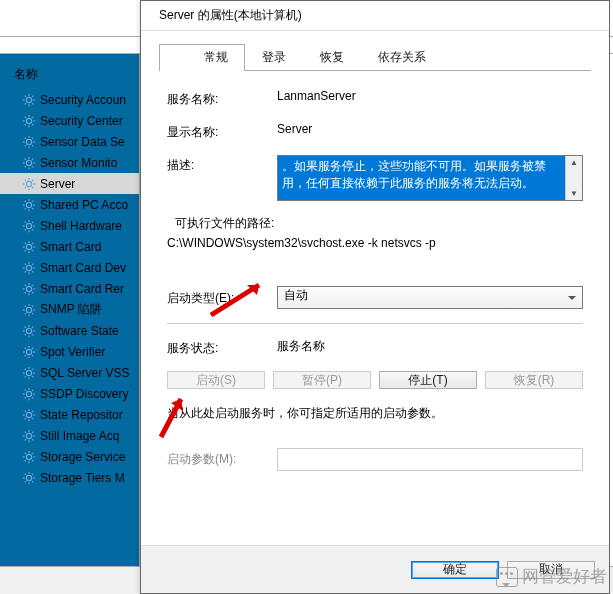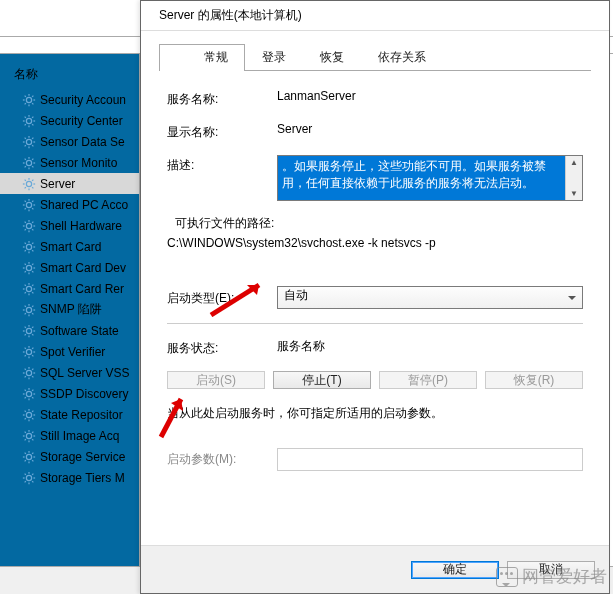--- a/index.html
+++ b/index.html
@@ -462,22 +462,22 @@
             </div>
           </div>
         </div>
         <div class="hr"></div>
         <div class="row">
           <div class="label">服务状态:</div>
           <div class="value">服务名称</div>
         </div>
         <div class="btn-row">
           <div class="btn disabled">启动(S)</div>
+          <div class="btn disabled">暂停(P)</div>
           <div class="btn">停止(T)</div>
-          <div class="btn disabled">暂停(P)</div>
           <div class="btn disabled">恢复(R)</div>
         </div>
         <div class="note">当从此处启动服务时，你可指定所适用的启动参数。</div>
         <div class="param-row">
           <div class="param-lbl">启动参数(M):</div>
           <input class="param-input" disabled="" value="" style="">
         </div>
       </div>
     </div>
     <div class="footer">

